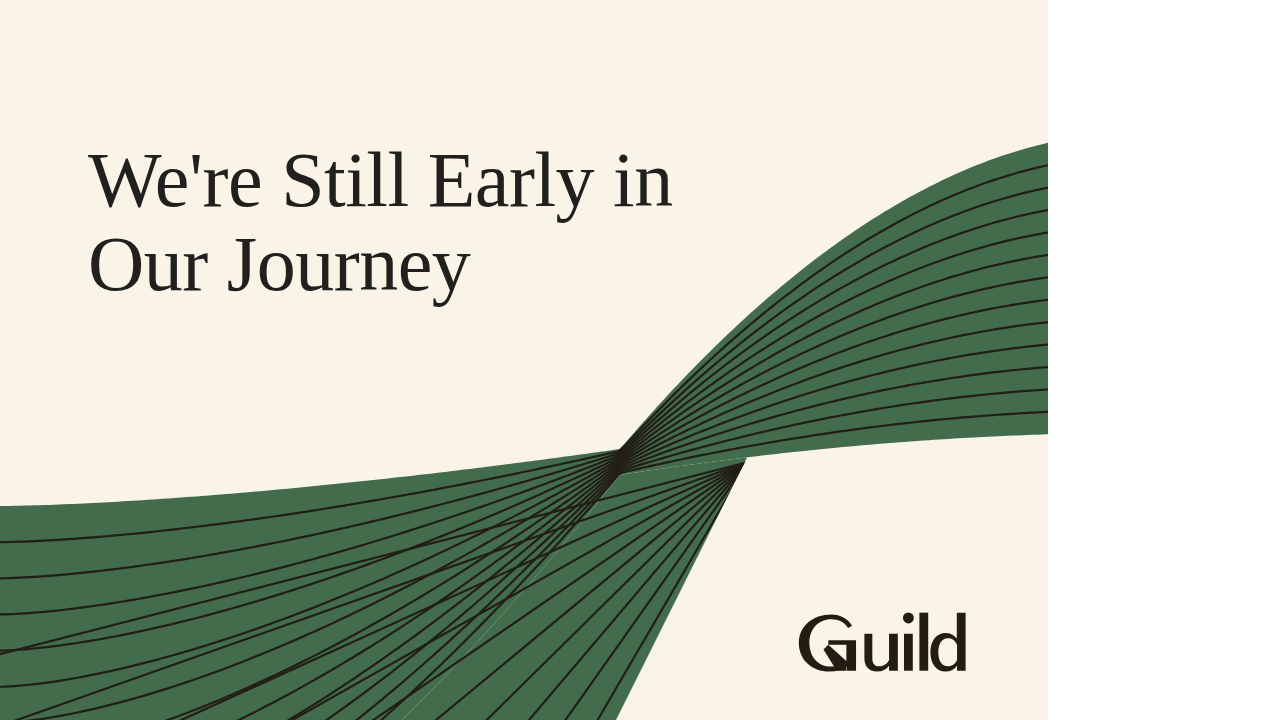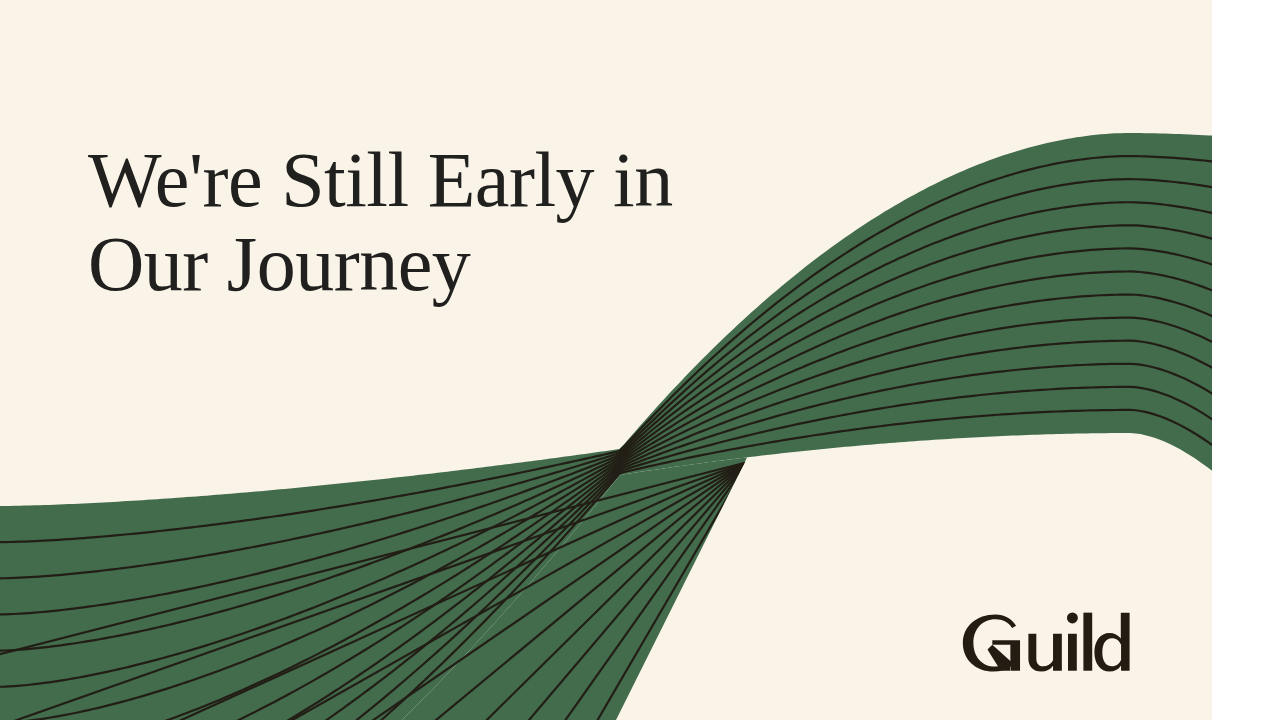--- a/index.html
+++ b/index.html
@@ -3,21 +3,21 @@
 <meta charset="utf-8">
 <title>Guild Slide</title>
 <style>
   html, body {
     margin: 0;
     padding: 0;
     background: #ffffff;
   }
   #slide {
     position: relative;
-    width: 1212px;
+    width: 1048px;
     height: 720px;
     overflow: hidden;
     background: #faf3e8;
     font-family: "Liberation Serif", "DejaVu Serif", serif;
   }
   #wave-layer {
     position: absolute;
     left: 0;
     top: 0;
     width: 1278px;

